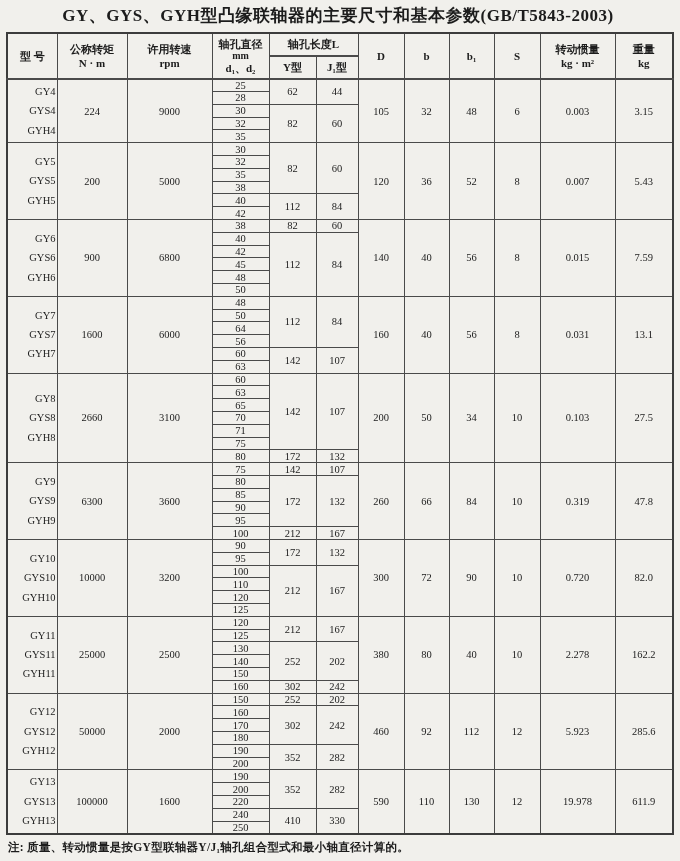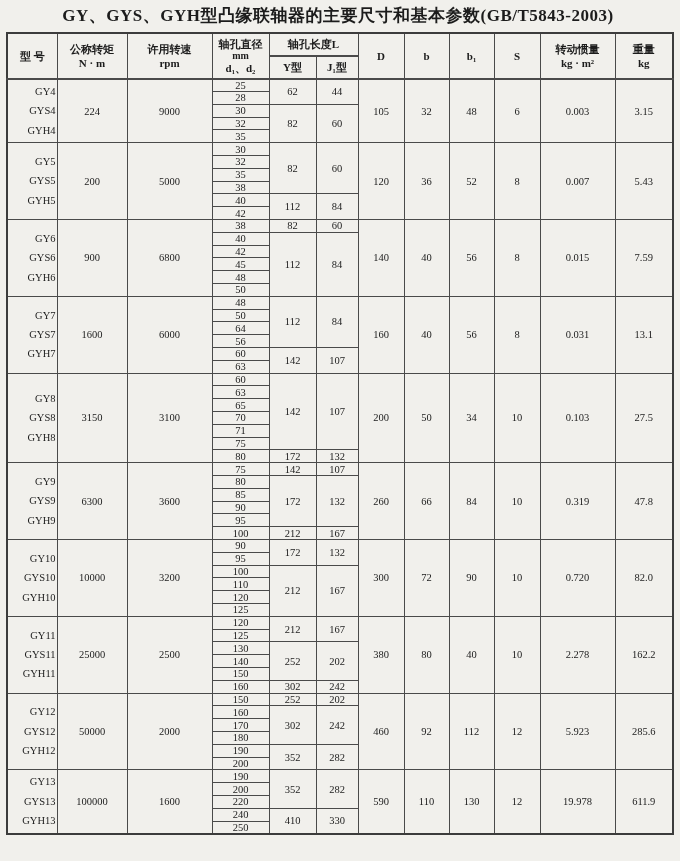--- a/index.html
+++ b/index.html
@@ -252,21 +252,21 @@
         </tr>
         <tr>
           <td>63</td>
         </tr>
         <tr class="group-start">
           <td rowspan="7" class="model-cell">
             <div>GY8</div>
             <div>GYS8</div>
             <div>GYH8</div>
           </td>
-          <td rowspan="7">3150</td>
+          <td rowspan="7">2660</td>
           <td rowspan="7">3100</td>
           <td>60</td>
           <td rowspan="6">142</td>
           <td rowspan="6">107</td>
           <td rowspan="7">200</td>
           <td rowspan="7">50</td>
           <td rowspan="7">34</td>
           <td rowspan="7">10</td>
           <td rowspan="7">0.103</td>
           <td rowspan="7">27.5</td>
@@ -465,13 +465,14 @@
           <td>240</td>
           <td rowspan="2">410</td>
           <td rowspan="2">330</td>
         </tr>
         <tr>
           <td>250</td>
         </tr>
       </tbody>
   </table>
 
+  <div class="note">注: 质量、转动惯量是按GY型联轴器Y/J₁轴孔组合型式和最小轴直径计算的。</div>
 </div>
 
 </body></html>

